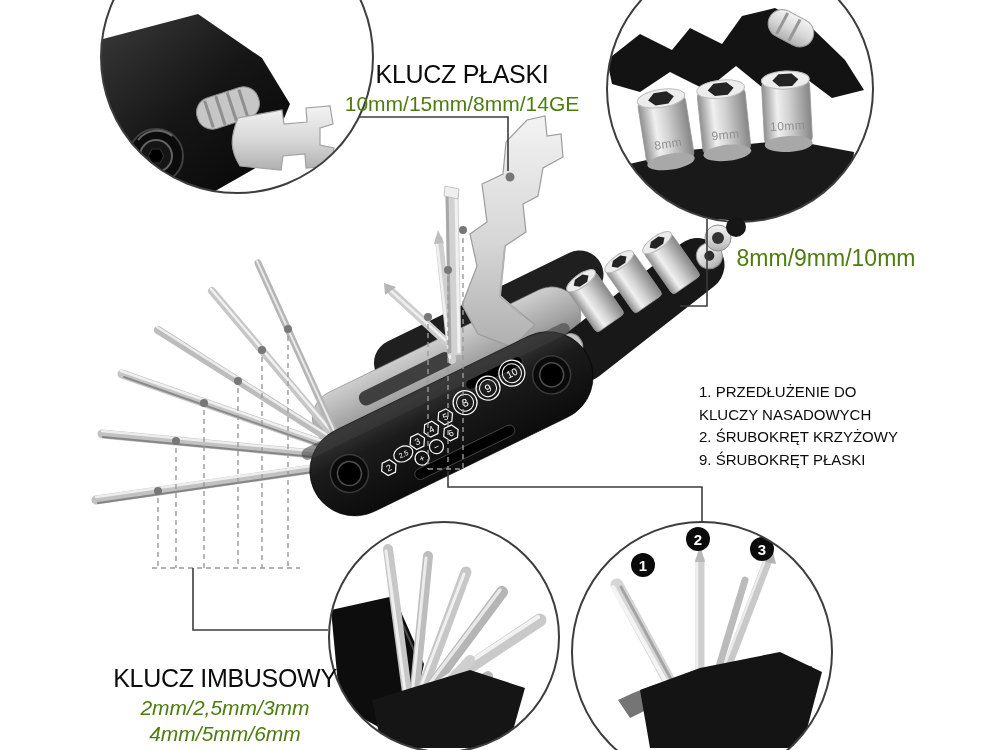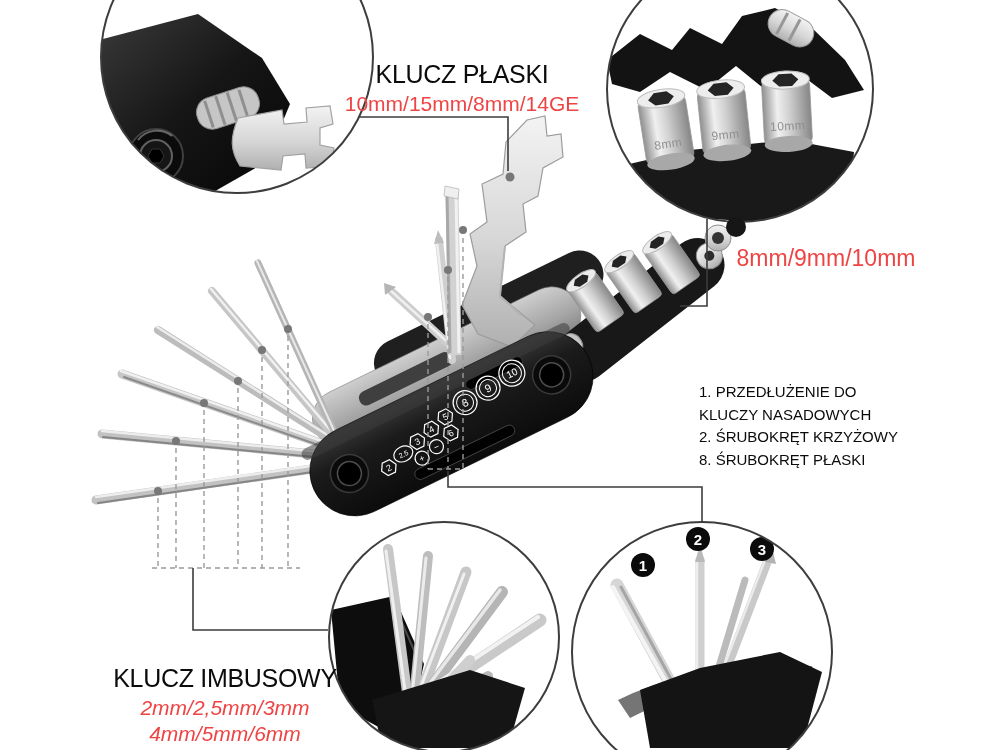--- a/index.html
+++ b/index.html
@@ -1,21 +1,21 @@
 <!DOCTYPE html>
 <html><head>
 <meta charset="utf-8">
 <style>
   html,body{margin:0;padding:0;background:#fff;}
   .stage{position:relative;width:1000px;height:750px;background:#ffffff;overflow:hidden;
          font-family:"Liberation Sans",sans-serif;color:#0d0d0d;}
   .stage svg{position:absolute;left:0;top:0;}
   .label{position:absolute;text-align:center;}
   .label .title{font-size:25px;letter-spacing:-0.3px;color:#0b0b0b;}
-  .label .sizes{font-size:21px;margin-top:3px;color:#ef4444;}
+  .label .sizes{font-size:21px;margin-top:3px;color:#4d7c0f;}
   .label-flat{left:332px;top:60px;width:260px;}
   .label-socket{left:705px;top:231px;width:242px;}
   .label-socket .sizes{font-size:23px;margin-top:14px;}
   .label-list{position:absolute;left:699px;top:381px;width:240px;text-align:left;
               font-size:15px;line-height:22.6px;color:#0b0b0b;}
   .label-imbus{left:100px;top:633px;width:250px;margin-top:31px;}
   .label-imbus .sizes{line-height:26px;margin-top:2px;font-style:italic;}
 </style>
 </head>
 <body>
@@ -349,21 +349,21 @@
 </div>
 
 <div class="label label-socket">
   <div class="sizes">8mm/9mm/10mm</div>
 </div>
 
 <div class="label-list">
   <div>1. PRZEDŁUŻENIE DO</div>
   <div>KLUCZY NASADOWYCH</div>
   <div>2. ŚRUBOKRĘT KRZYŻOWY</div>
-  <div>8. ŚRUBOKRĘT PŁASKI</div>
+  <div>9. ŚRUBOKRĘT PŁASKI</div>
 </div>
 
 <div class="label label-imbus">
   <div class="title">KLUCZ IMBUSOWY</div>
   <div class="sizes">
     <div>2mm/2,5mm/3mm</div>
     <div>4mm/5mm/6mm</div>
   </div>
 </div>
 

